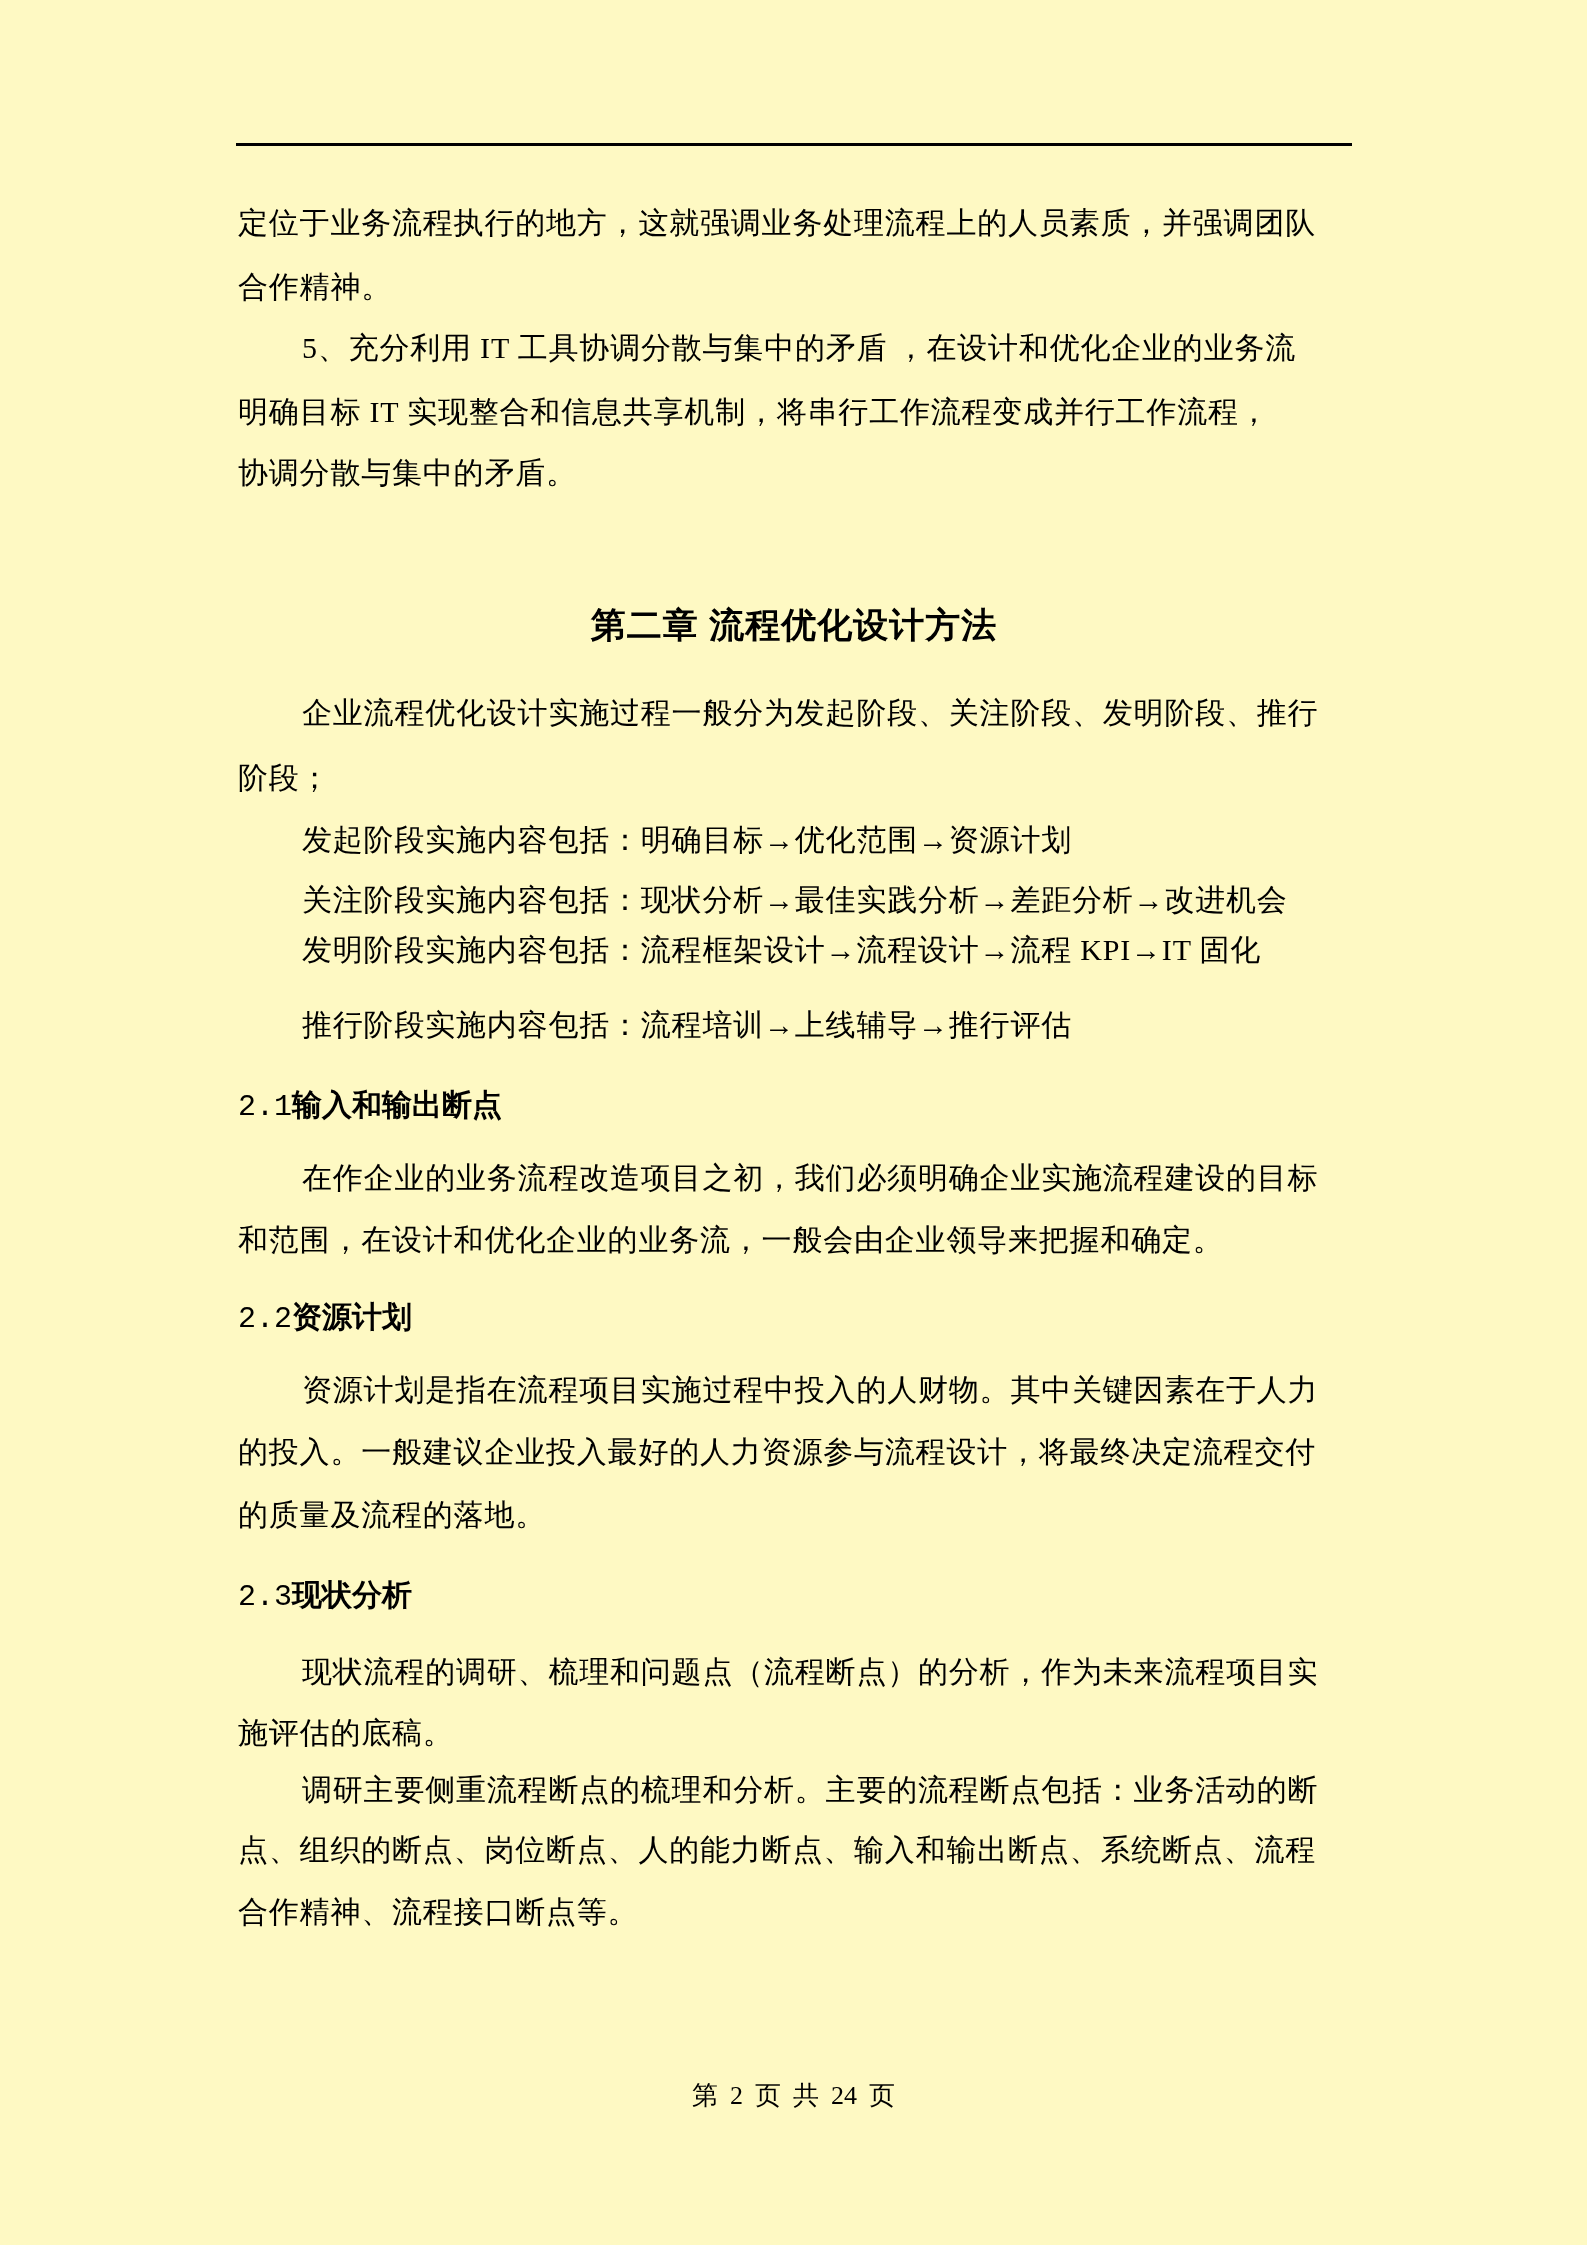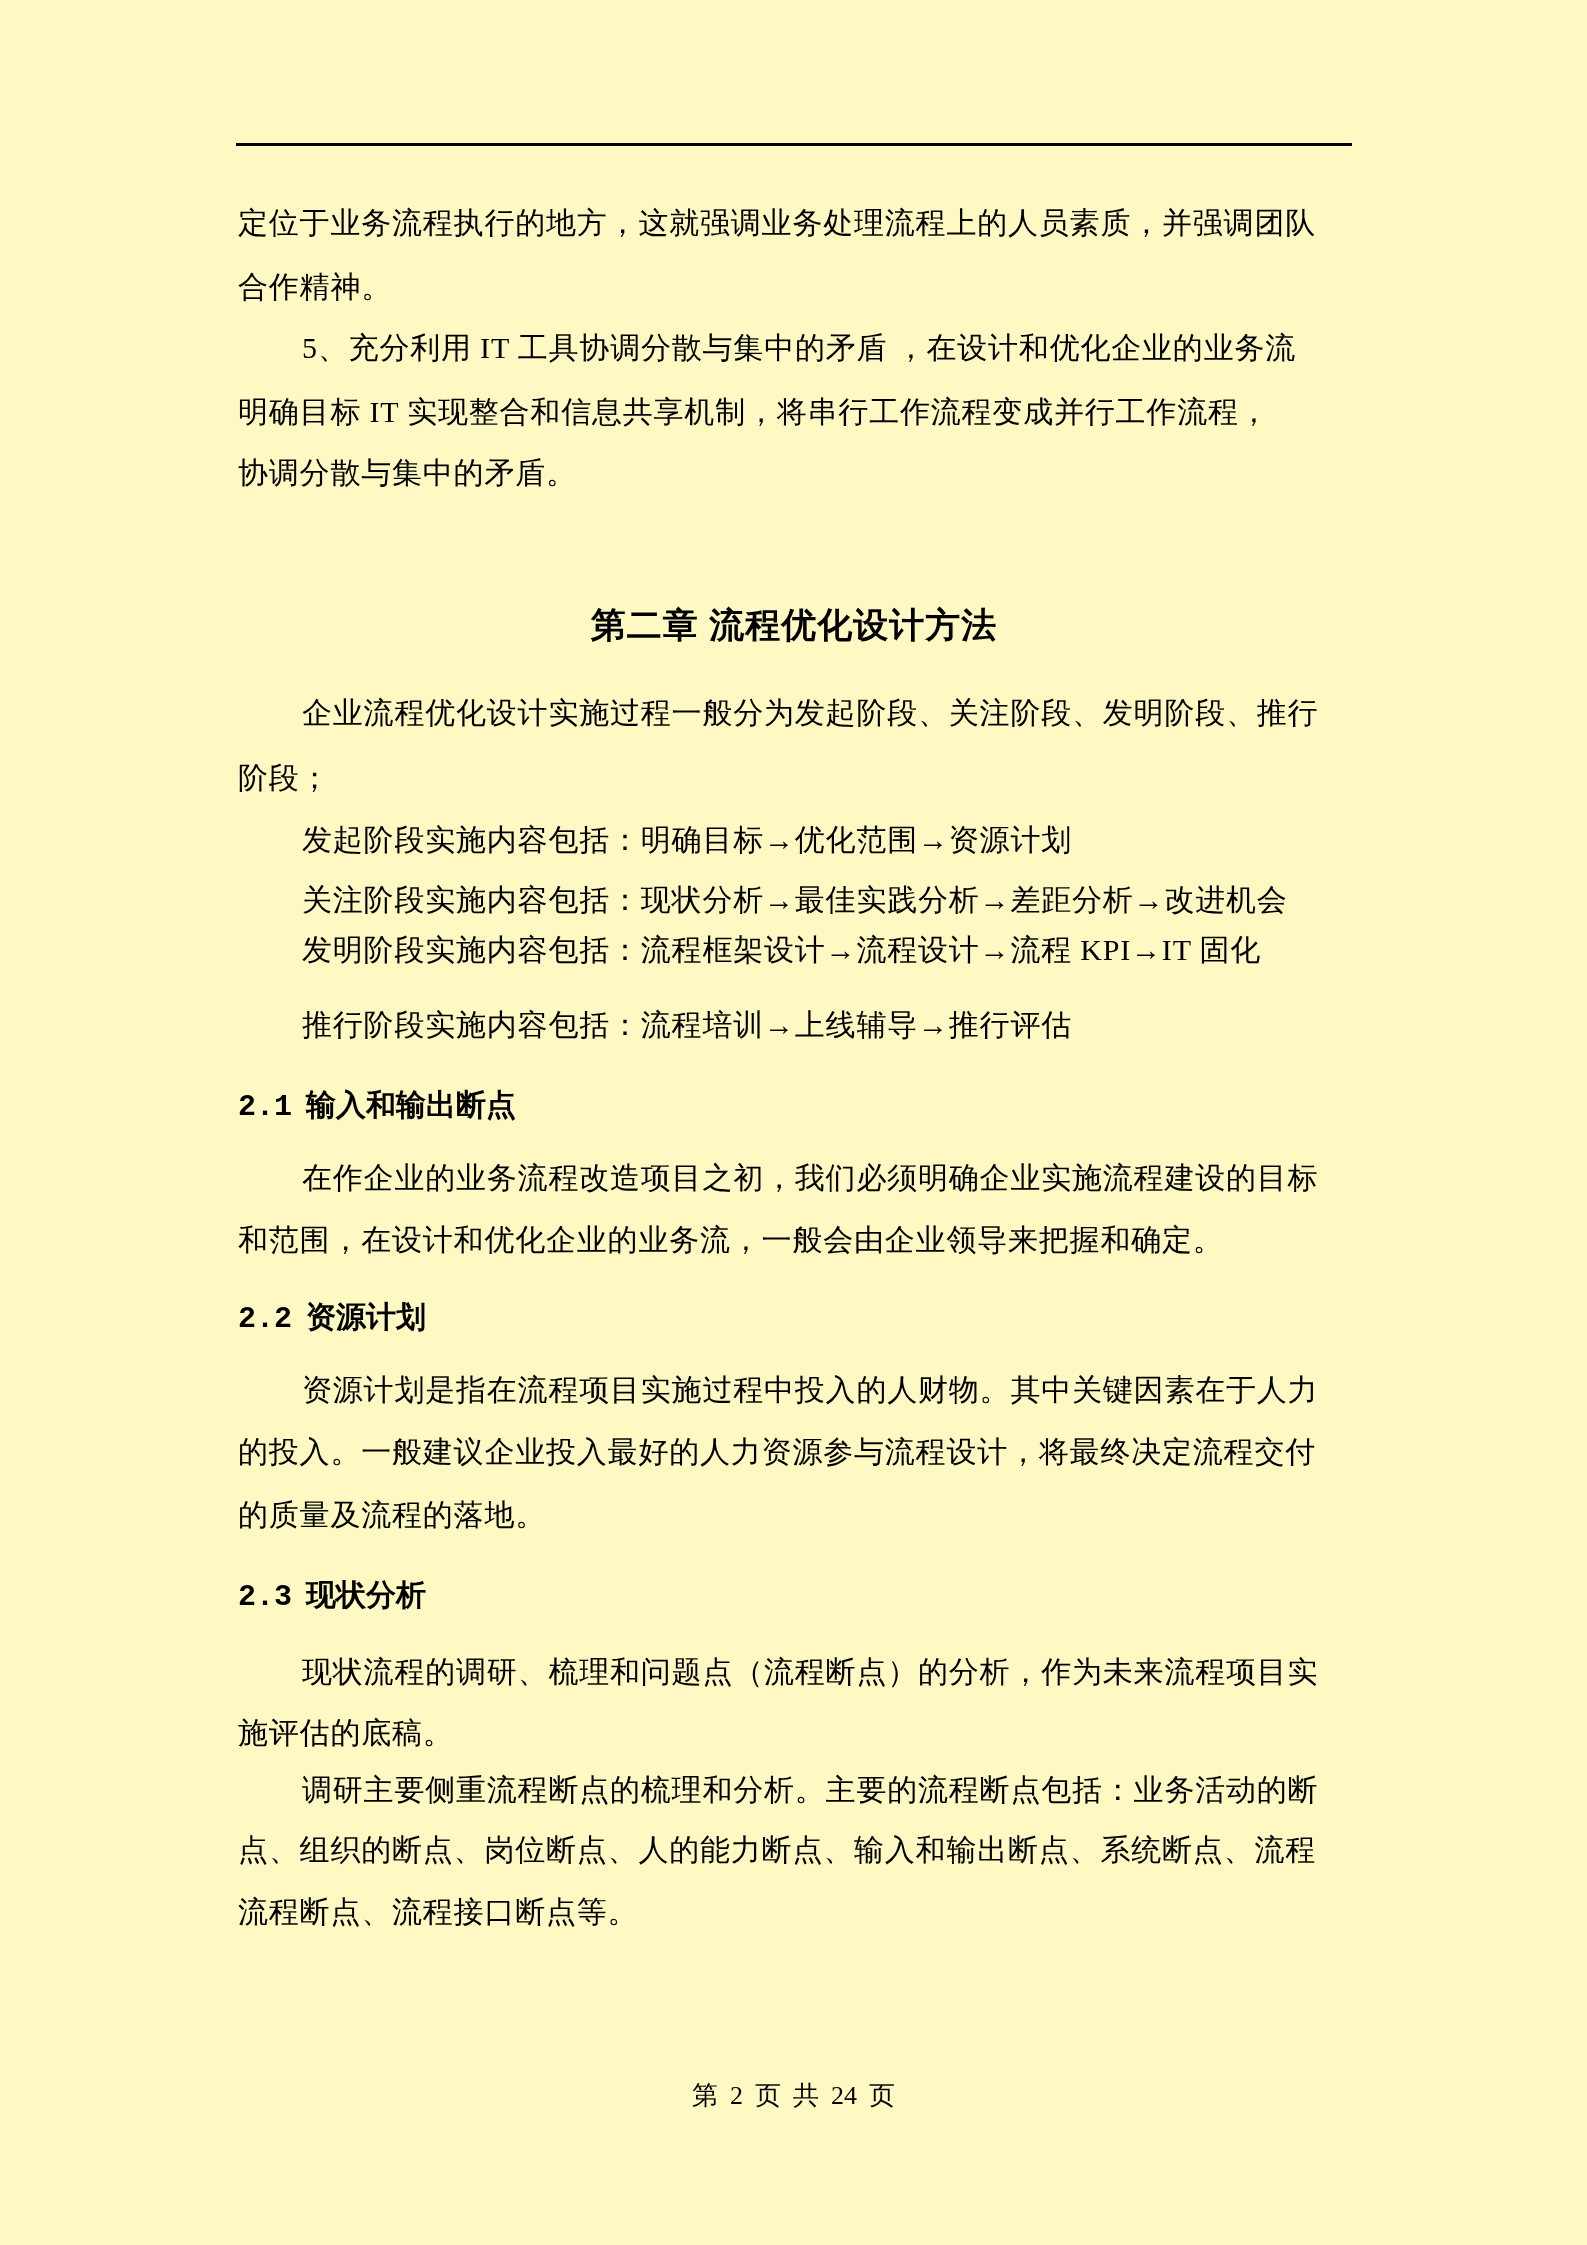--- a/index.html
+++ b/index.html
@@ -8,21 +8,21 @@
   .page { position:absolute; left:0; top:0; width:1587px; height:2245px; background:#fef9c3; }
   .header-rule { position:absolute; left:236px; top:143px; width:1116px; height:3px; background:#000; }
   .content { position:absolute; left:238px; top:0; width:1112px; }
   .line { position:absolute; left:0; width:1112px; height:40px; line-height:40px;
           font-size:30px; white-space:nowrap; letter-spacing:0.8px; }
   .line.indent { padding-left:64px; box-sizing:border-box; }
   .chapter { position:absolute; left:0; width:1112px; text-align:center; height:44px; line-height:44px;
              font-family:Liberation Sans, sans-serif; font-weight:bold; font-size:35px; letter-spacing:1px; }
   .section { position:absolute; left:0; height:40px; line-height:40px;
              font-family:"Liberation Sans","DejaVu Sans",sans-serif; font-weight:bold; font-size:30px; white-space:nowrap; }
-  .section .num { font-family:"Liberation Mono","DejaVu Sans Mono",monospace; font-weight:bold; margin-right:14px; }
+  .section .num { font-family:"Liberation Mono","DejaVu Sans Mono",monospace; font-weight:normal; }
   .footer { position:absolute; left:0; width:1587px; top:2080px; height:32px; line-height:32px;
             text-align:center; font-size:26px; word-spacing:8px; }
   .footer span { margin:0 6px; }
 </style>
 </head>
 <body>
 
 <div class="page">
   <div class="header-rule"></div>
 
@@ -58,19 +58,19 @@
     <div class="line" style="top:1432px">的投入。一般建议企业投入最好的人力资源参与流程设计，将最终决定流程交付</div>
     <div class="line" style="top:1495px">的质量及流程的落地。</div>
 
     <div class="section" style="top:1575px">
       <span class="num">2.3</span><span>现状分析</span>
     </div>
     <div class="line indent" style="top:1652px">现状流程的调研、梳理和问题点（流程断点）的分析，作为未来流程项目实</div>
     <div class="line" style="top:1713px">施评估的底稿。</div>
     <div class="line indent" style="top:1770px">调研主要侧重流程断点的梳理和分析。主要的流程断点包括：业务活动的断</div>
     <div class="line" style="top:1830px">点、组织的断点、岗位断点、人的能力断点、输入和输出断点、系统断点、流程</div>
-    <div class="line" style="top:1892px">流程断点、流程接口断点等。</div>
+    <div class="line" style="top:1892px">合作精神、流程接口断点等。</div>
   </div>
 
   <div class="footer">
     <span>第</span><span>2</span><span>页</span><span>共</span><span>24</span><span>页</span>
   </div>
 </div>
 
 </body></html>

